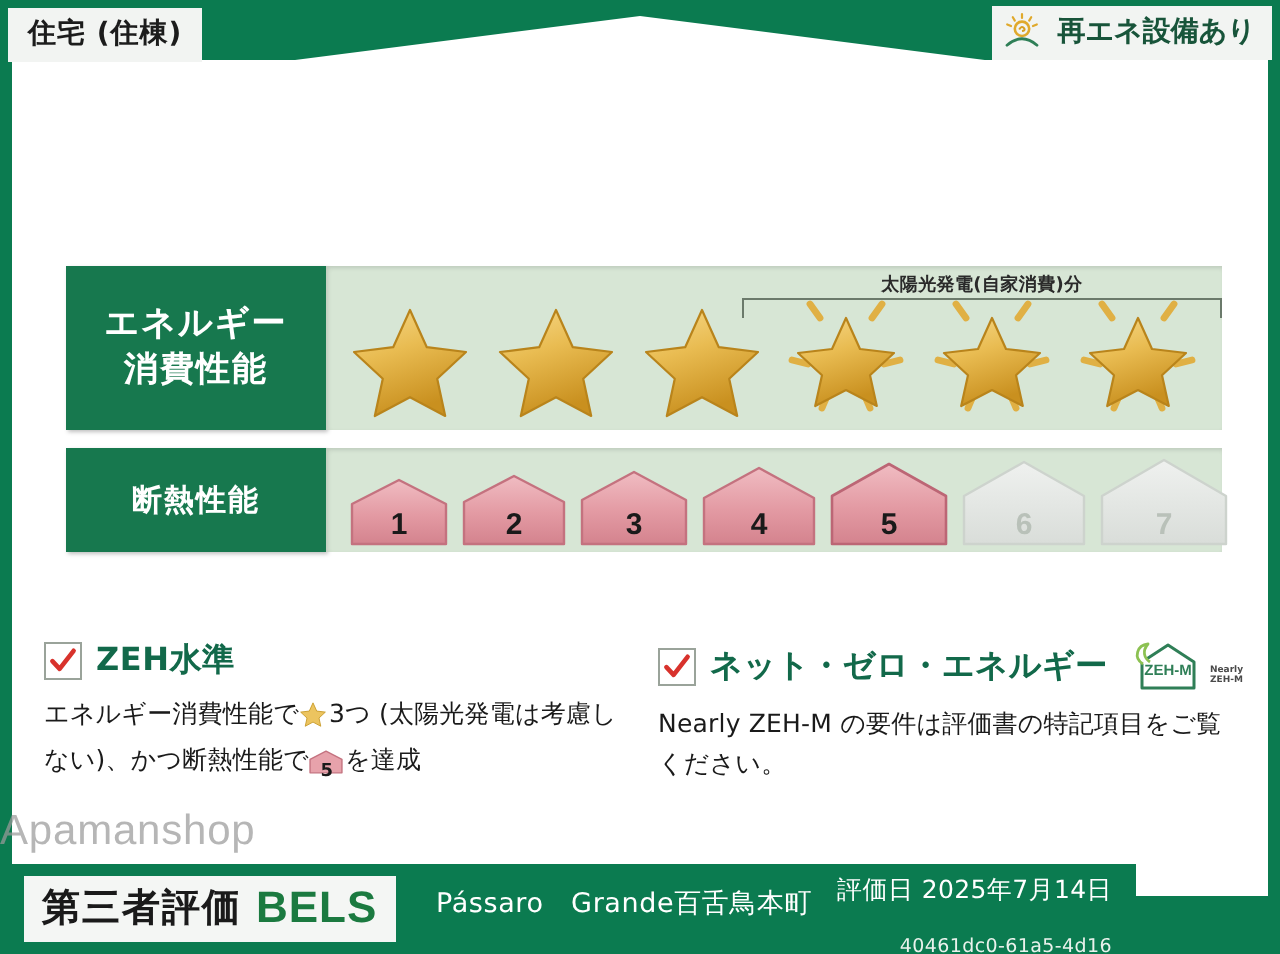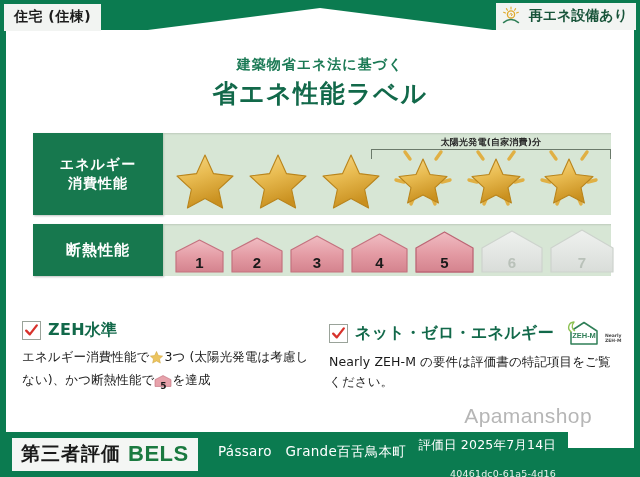--- a/index.html
+++ b/index.html
@@ -65,21 +65,21 @@
   .rows{
     position:absolute;left:33px;top:133px;width:578px;z-index:5;
   }
   .row{
     display:flex;align-items:stretch;margin-bottom:9px;
   }
   .row-label{
     width:130px;min-height:82px;
     background:#17784e;color:#ffffff;
     display:flex;flex-direction:column;align-items:center;justify-content:center;
-    font-size:14px;font-weight:bold;line-height:1.35;letter-spacing:1px;
+    font-size:17px;font-weight:bold;line-height:1.35;letter-spacing:1px;
     box-shadow:1px 1px 2px rgba(0,0,0,.25);
   }
   .row-label.short{min-height:52px;font-size:15px;}
   .row-body{
     flex:1;background:#d7e6d5;position:relative;
     box-shadow:1px 1px 2px rgba(0,0,0,.12) inset;
   }
   .row-body.stars{min-height:82px;}
   .row-body.houses{min-height:52px;}
 
@@ -144,21 +144,21 @@
   }
   .inline-star{display:inline-block;vertical-align:-3px;}
   .inline-house{display:inline-block;vertical-align:-4px;position:relative;}
   .inline-house .n{
     position:absolute;left:0;right:0;bottom:1px;text-align:center;
     font-size:9px;font-weight:bold;color:#1a1a1a;
   }
 
   
   .watermark{
-    position:absolute;left:0;top:404px;width:592px;text-align:right;
+    position:absolute;left:0;top:404px;width:592px;text-align:left;
     font-size:21px;color:#9a9a9a;opacity:.72;letter-spacing:0.4px;z-index:7;
     font-family:"Liberation Sans",sans-serif;
   }
 
   
   .footer{
     position:absolute;left:0;bottom:0;width:568px;height:45px;
     background:#0b7b50;z-index:6;
   }
   .bels{
@@ -201,24 +201,20 @@
           <line x1="16.4" y1="6.2" x2="14.5" y2="7"></line>
         </g>
         <circle cx="9" cy="8.4" r="3.6" fill="none" stroke="#e0a92c" stroke-width="1.3"></circle>
         <path d="M7.6 8.7 q1.3 -2.3 2.6 -0.4 q0.5 1.0 -1.2 1.2" fill="none" stroke="#d89f20" stroke-width="1"></path>
         <path d="M1.5 16.6 q7.5 -6.4 15 0" fill="none" stroke="#2f7f57" stroke-width="1.4" stroke-linecap="round"></path>
       </svg>
     </span>
     <span>再エネ設備あり</span>
   </div>
 
-  <div class="title-wrap">
-    <div class="title-sub">建築物省エネ法に基づく</div>
-    <div class="title-main">省エネ性能ラベル</div>
-  </div>
 
   <div class="rows">
 
     <div class="row">
       <div class="row-label">
         <span>エネルギー</span>
         <span>消費性能</span>
       </div>
       <div class="row-body stars">
         <div class="bracket-label">太陽光発電(自家消費)分</div>

